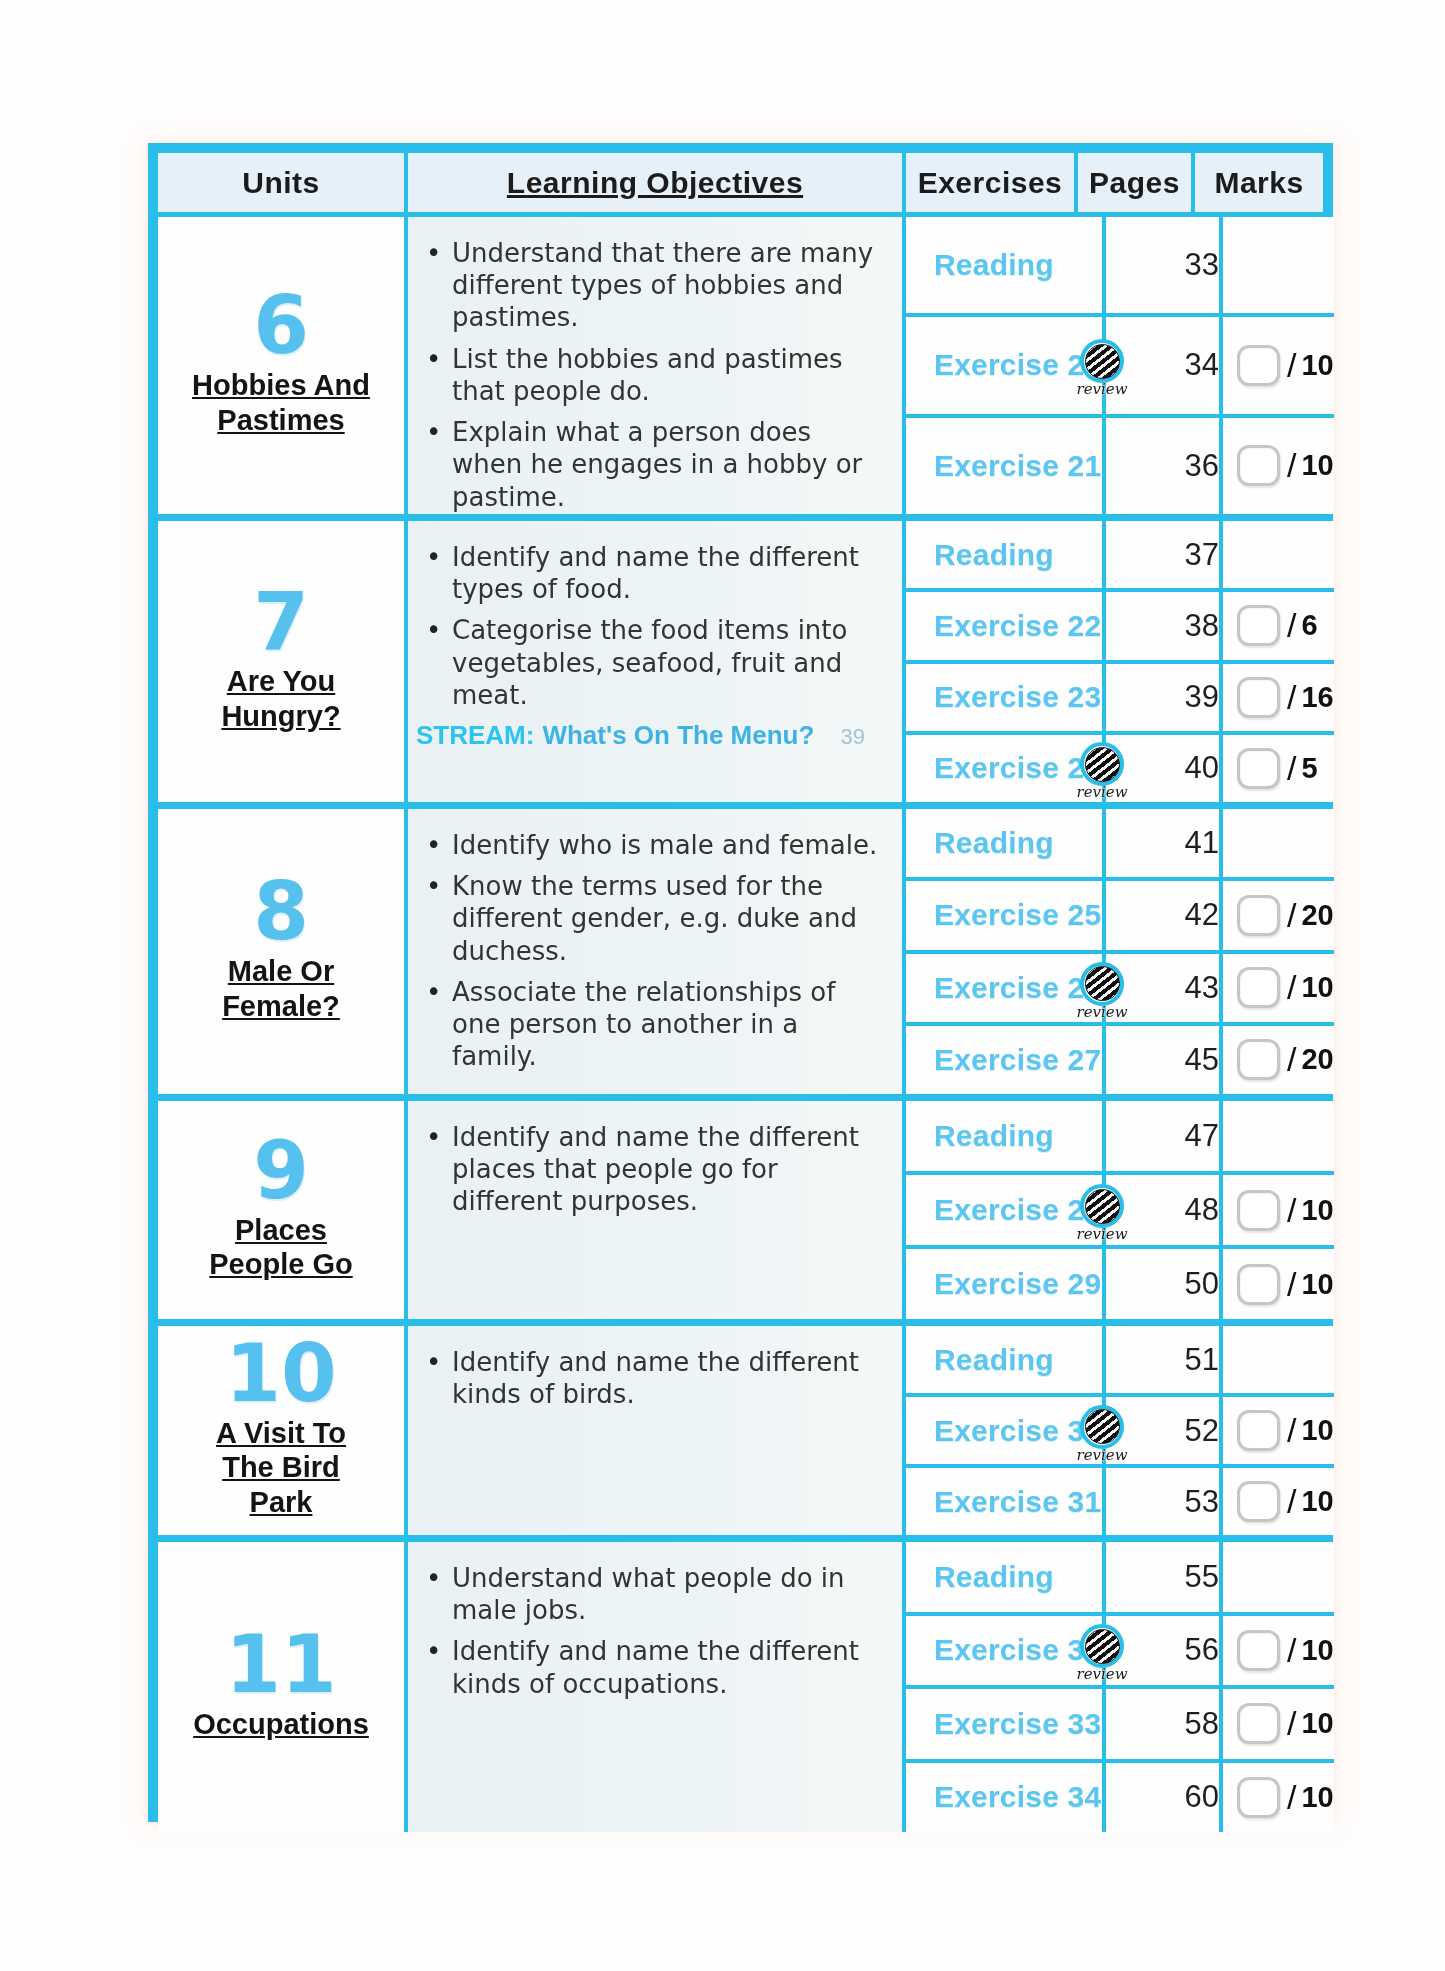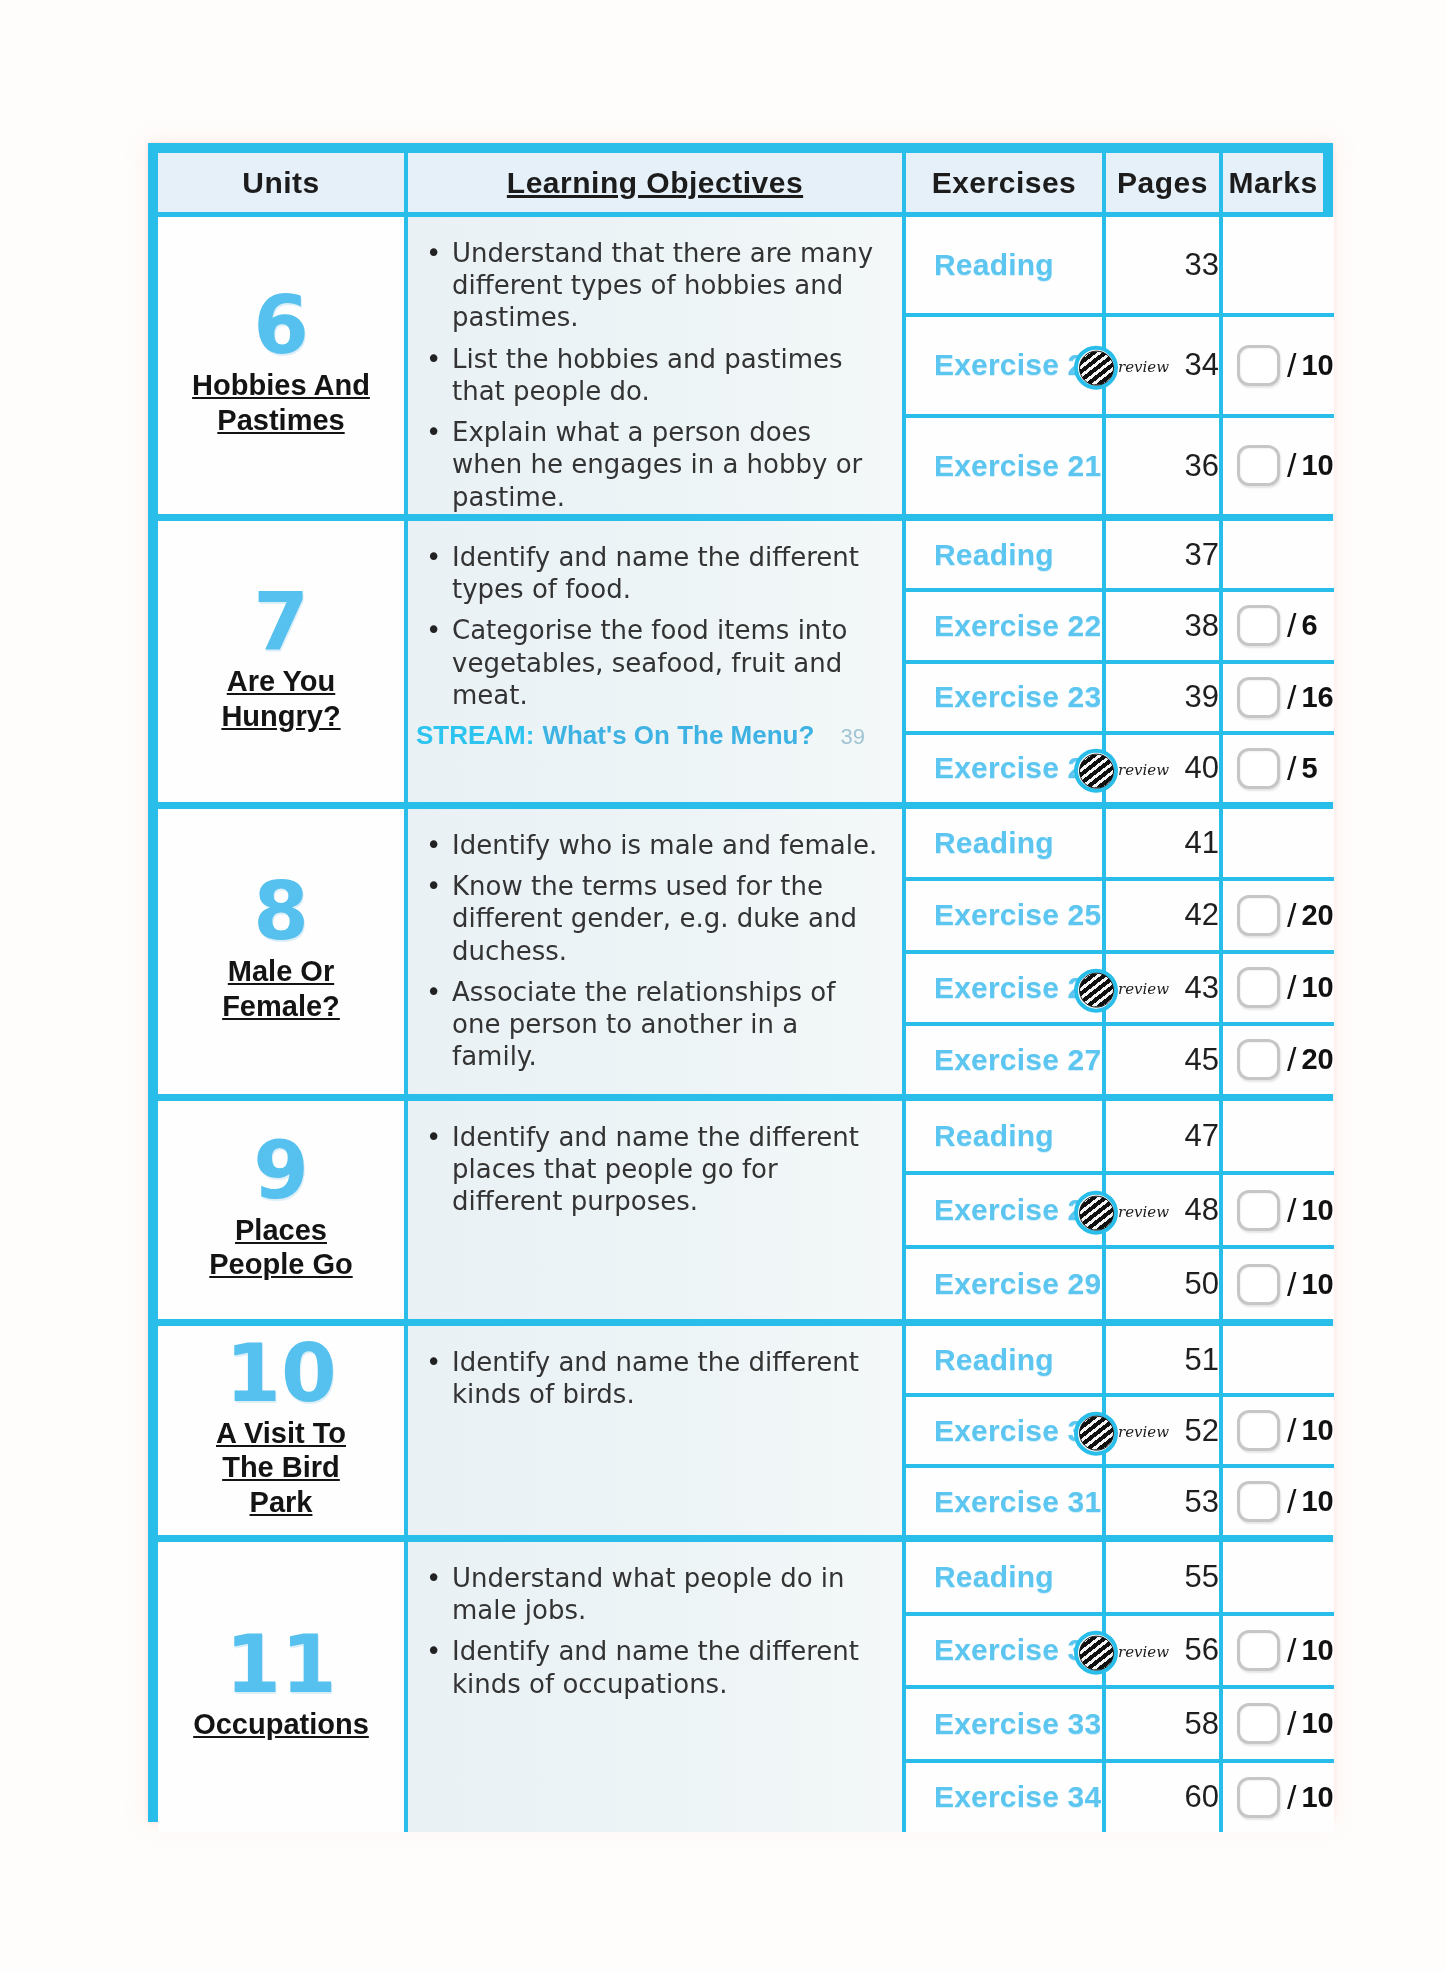--- a/index.html
+++ b/index.html
@@ -22,21 +22,21 @@
     box-shadow:0 0 22px rgba(255,160,140,.18), 0 0 4px rgba(255,160,140,.25);
   }
 
   
   .header-row{display:flex;height:64px;border-bottom:5px solid var(--cyan);background:var(--header-bg);}
   .hcell{display:flex;align-items:center;justify-content:center;
     font-weight:bold;font-size:30px;color:var(--ink);letter-spacing:.5px;}
   .hcell:not(:last-child){border-right:4px solid var(--cyan);}
   .w-units{width:250px;flex:0 0 auto;}
   .w-obj{width:498px;flex:0 0 auto;text-decoration:underline;}
-  .w-ex{width:200px;flex:0 0 auto;}
+  .w-ex{width:172px;flex:0 0 auto;}
   .w-pg{width:117px;flex:0 0 auto;}
   .w-mk{flex:1 1 auto;}
 
   
   .unit-block{display:flex;width:100%;}
   .unit-block + .unit-block{border-top:7px solid var(--cyan);}
   .units-container .unit-block:nth-child(1){height:297px;}
   .units-container .unit-block:nth-child(2){height:288px;}
   .units-container .unit-block:nth-child(3){height:292px;}
   .units-container .unit-block:nth-child(4){height:225px;}
@@ -82,21 +82,21 @@
   .page-num{font-size:31px;color:#1f1f1f;}
   .marks-cell{flex:1 1 auto;justify-content:flex-start;padding-left:14px;}
   .marks-box{width:43px;height:41px;border:3px solid #c6c6c6;border-radius:12px;
     background:#fff;box-shadow:1px 2px 2px rgba(0,0,0,.10), inset 1px 1px 2px rgba(0,0,0,.05);
     flex:0 0 auto;}
   .marks-slash{font-size:34px;color:#111;margin:0 5px 0 7px;font-weight:normal;}
   .marks-total{font-size:29px;font-weight:bold;color:#111;}
 
   
   .review-badge{position:absolute;right:-28px;top:50%;transform:translateY(-44%);
-    display:flex;flex-direction:row;align-items:center;z-index:3;width:56px;}
+    display:flex;flex-direction:column;align-items:center;z-index:3;width:56px;}
   .review-disc{width:44px;height:44px;border-radius:50%;
     border:4px solid var(--cyan);background:#fff;
     display:flex;align-items:center;justify-content:center;flex:0 0 auto;}
   .review-disc::before{content:"";width:33px;height:33px;border-radius:50%;
     background:repeating-linear-gradient(-38deg,#101010 0 4px,#f4f4f4 4px 7px);
     border:1px solid #101010;}
   .review-word{font-family:"DejaVu Serif",serif;font-style:italic;
     font-size:15px;color:#1a1a1a;margin-top:-3px;
     text-shadow:0 0 2px #fff,0 0 2px #fff;}
 </style>

